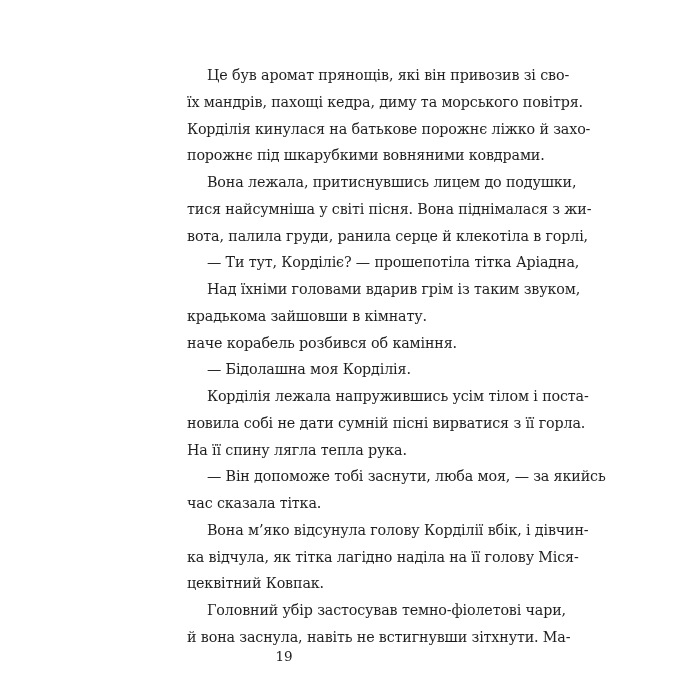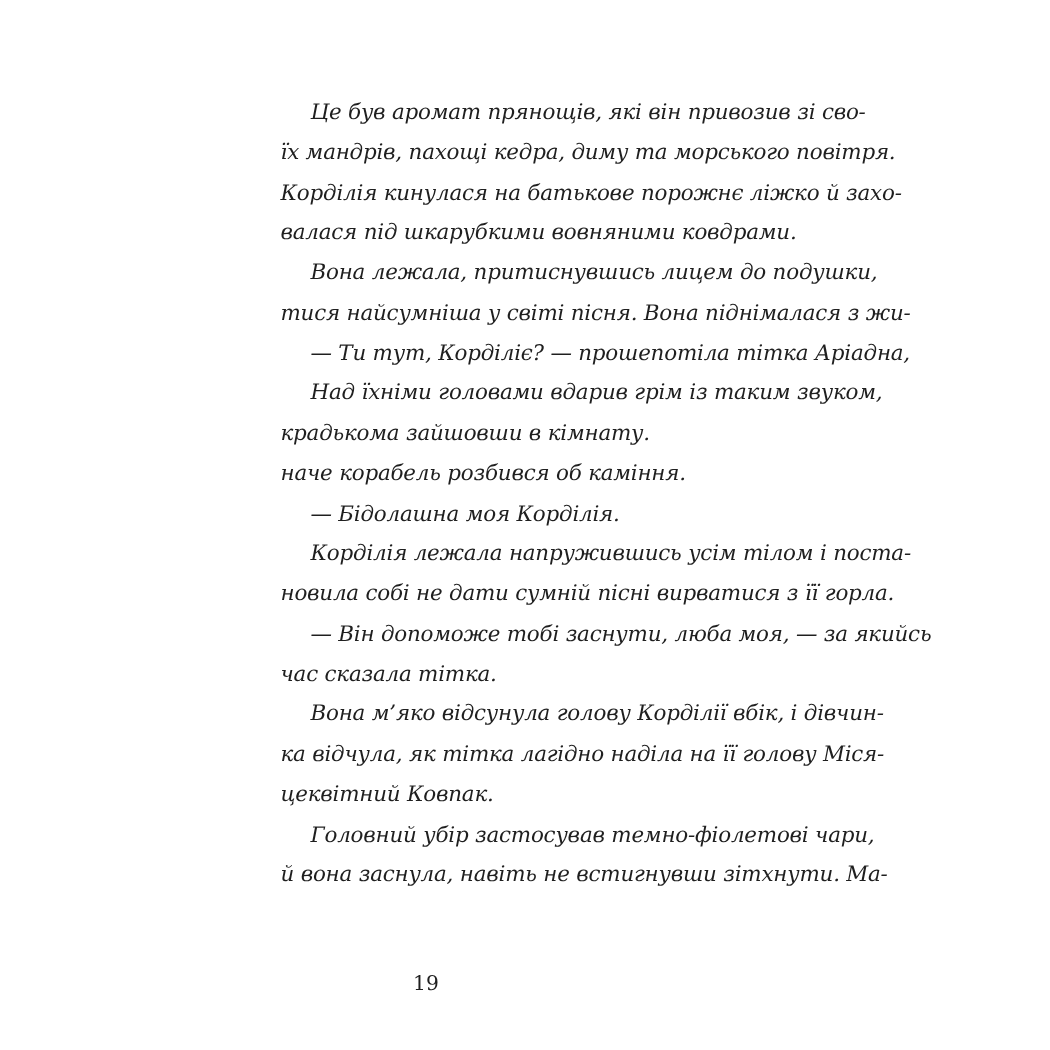--- a/index.html
+++ b/index.html
@@ -3,45 +3,47 @@
 <meta charset="utf-8">
 <style>
   html, body { margin:0; padding:0; background:#ffffff; }
   body { width:700px; height:700px; position:relative; overflow:hidden; }
   .page {
     position:absolute; left:187px; top:62px; width:343px;
     font-family:"DejaVu Serif", serif;
     font-size:14.3px; line-height:26.75px; color:#1f1f1f;
     text-align:justify; letter-spacing:-0.15px;
   }
-  .line { display:block; text-align:justify; text-align-last:justify; white-space:nowrap;font-style:italic; }
+  .line { display:block; text-align:justify; text-align-last:justify; white-space:nowrap; }
   .line.last { text-align-last:left; }
   .line.ind { padding-left:20px; }
   .pagenum {
     position:absolute; left:0; width:568px; top:648px; text-align:center;
     font-family:"DejaVu Serif", serif; font-size:13.5px; color:#1f1f1f;
   }
 </style>
 </head>
 <body>
 
 <div class="page" id="page-text">
     <span class="line ind">Це був аромат прянощів, які він привозив зі сво-</span>
     <span class="line">їх мандрів, пахощі кедра, диму та морського повітря.</span>
     <span class="line">Корділія кинулася на батькове порожнє ліжко й захо-</span>
-    <span class="line last">валася під шкарубкими вовняними ковдрами.</span>
+    <span class="line last">порожнє під шкарубкими вовняними ковдрами.</span>
     <span class="line ind">Вона лежала, притиснувшись лицем до подушки,</span>
     <span class="line">тися найсумніша у світі пісня. Вона піднімалася з жи-</span>
+    <span class="line">вота, палила груди, ранила серце й клекотіла в горлі,</span>
     <span class="line ind">— Ти тут, Корділіє? — прошепотіла тітка Аріадна,</span>
     <span class="line ind">Над їхніми головами вдарив грім із таким звуком,</span>
     <span class="line last">крадькома зайшовши в кімнату.</span>
     <span class="line last">наче корабель розбився об каміння.</span>
     <span class="line ind last">— Бідолашна моя Корділія.</span>
     <span class="line ind">Корділія лежала напружившись усім тілом і поста-</span>
     <span class="line">новила собі не дати сумній пісні вирватися з її горла.</span>
+    <span class="line last">На її спину лягла тепла рука.</span>
     <span class="line ind">— Він допоможе тобі заснути, люба моя, — за якийсь</span>
     <span class="line last">час сказала тітка.</span>
     <span class="line ind">Вона м’яко відсунула голову Корділії вбік, і дівчин-</span>
     <span class="line">ка відчула, як тітка лагідно наділа на її голову Міся-</span>
     <span class="line last">цеквітний Ковпак.</span>
     <span class="line ind">Головний убір застосував темно-фіолетові чари,</span>
     <span class="line">й вона заснула, навіть не встигнувши зітхнути. Ма-</span>
   </div>
 <div class="pagenum">19</div>
 

